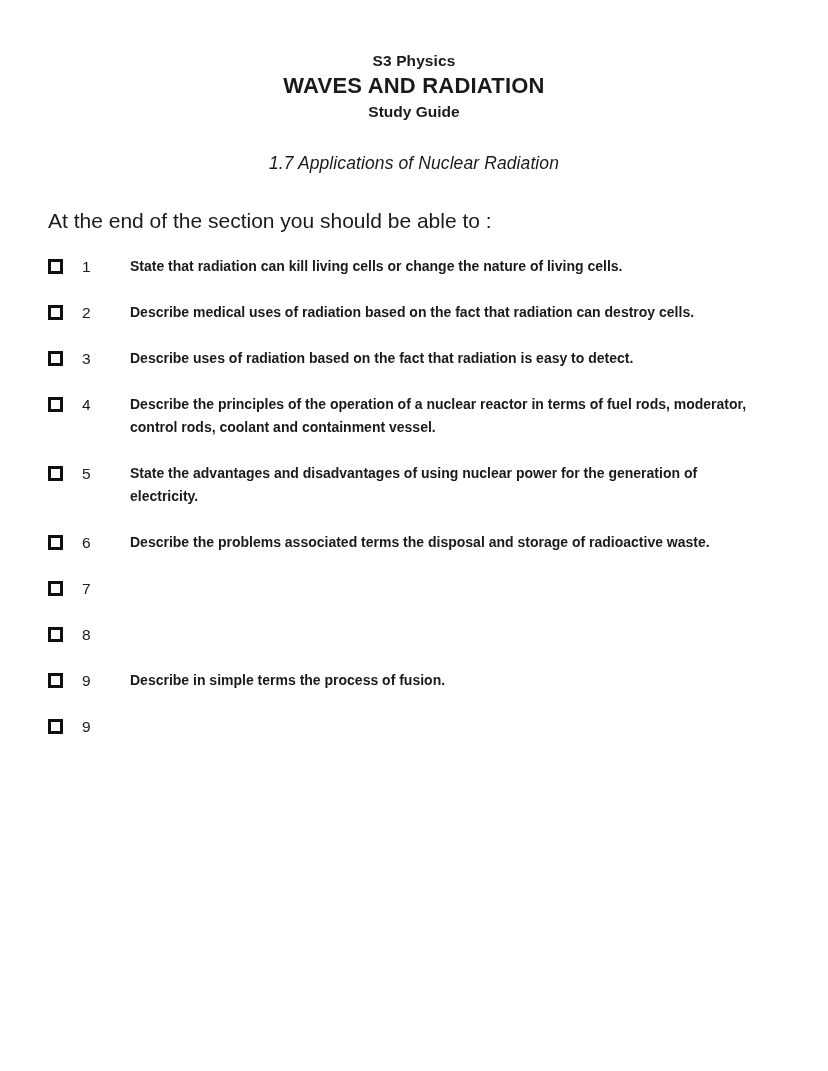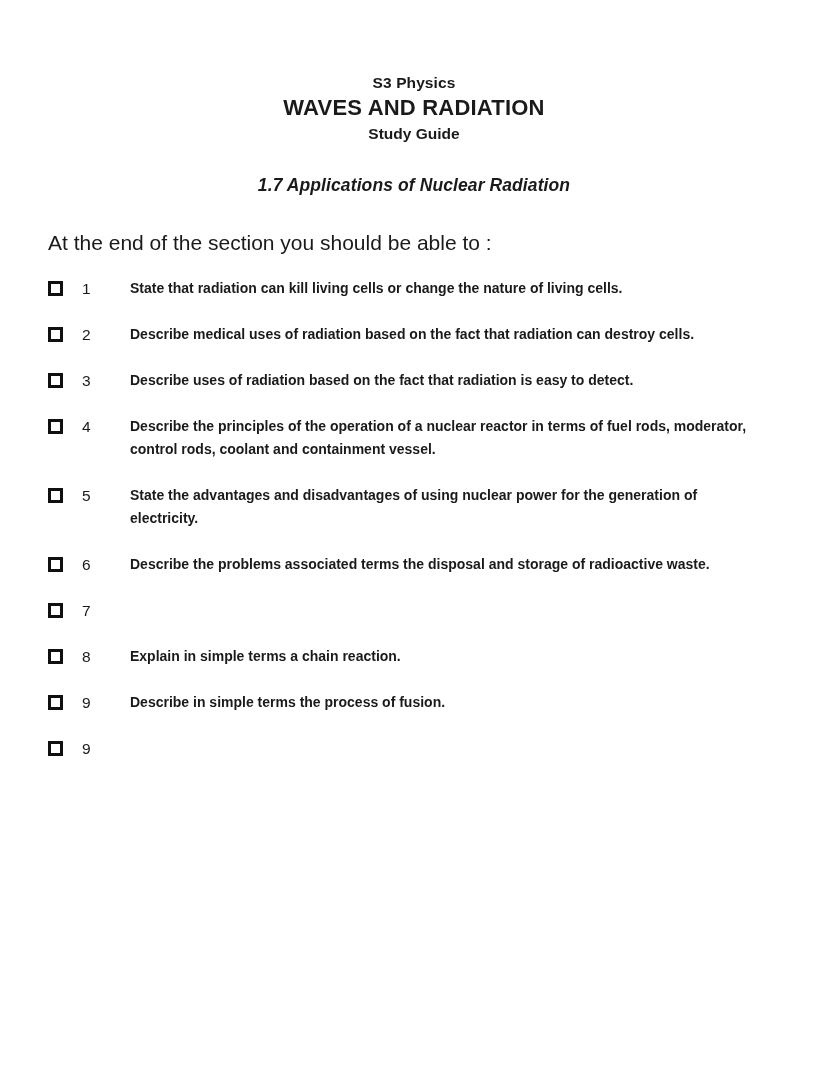--- a/index.html
+++ b/index.html
@@ -14,21 +14,20 @@
     background: #ffffff;
     font-family: "Liberation Sans", sans-serif;
     color: #1a1a1a;
     overflow: hidden;
   }
 
   
   .header {
     text-align: center;
     padding-top: 50px;
-    margin-top: 22px;
   }
   .hdr-course {
     font-size: 15.5px;
     font-weight: bold;
     line-height: 21px;
     letter-spacing: .1px;
   }
   .hdr-title {
     font-size: 22px;
     font-weight: bold;
@@ -37,21 +36,21 @@
   }
   .hdr-sub {
     font-size: 15.5px;
     font-weight: bold;
     line-height: 22px;
   }
 
   .section-heading {
     text-align: center;
     font-size: 17.5px;
-    font-weight: bold;
+    font-weight: normal;
     font-style: italic;
     margin-top: 30px;
     letter-spacing: .1px;
   }
 
   
   .intro {
     margin-top: 37px;
     margin-left: 48px;
     font-size: 21px;
@@ -166,21 +165,20 @@
         <span class="checkbox"></span>
       </div>
       <div class="obj-num">7</div>
     </div>
 
     <div class="obj-row">
       <div class="obj-check">
         <span class="checkbox"></span>
       </div>
       <div class="obj-num">8</div>
-      <div class="obj-text">Explain in simple terms a chain reaction.</div>
     </div>
 
     <div class="obj-row">
       <div class="obj-check">
         <span class="checkbox"></span>
       </div>
       <div class="obj-num">9</div>
       <div class="obj-text">Describe in simple terms the process of fusion.</div>
     </div>
 

